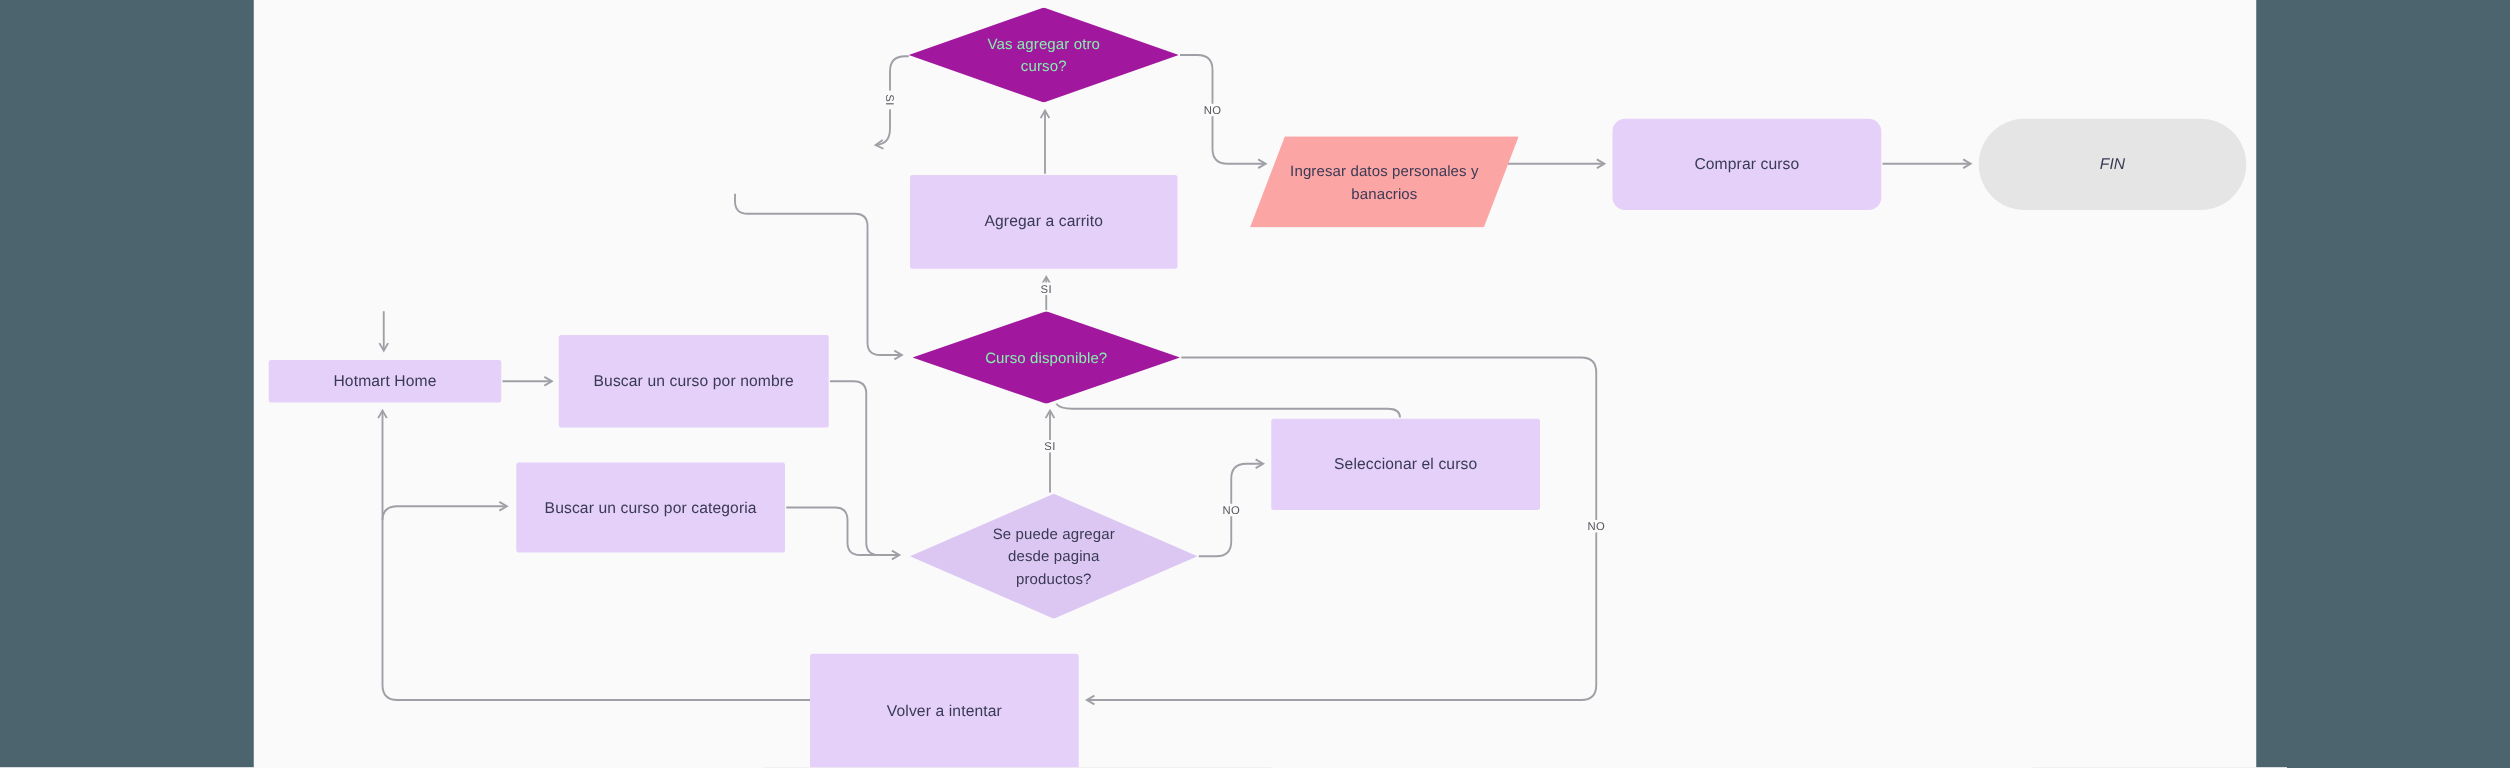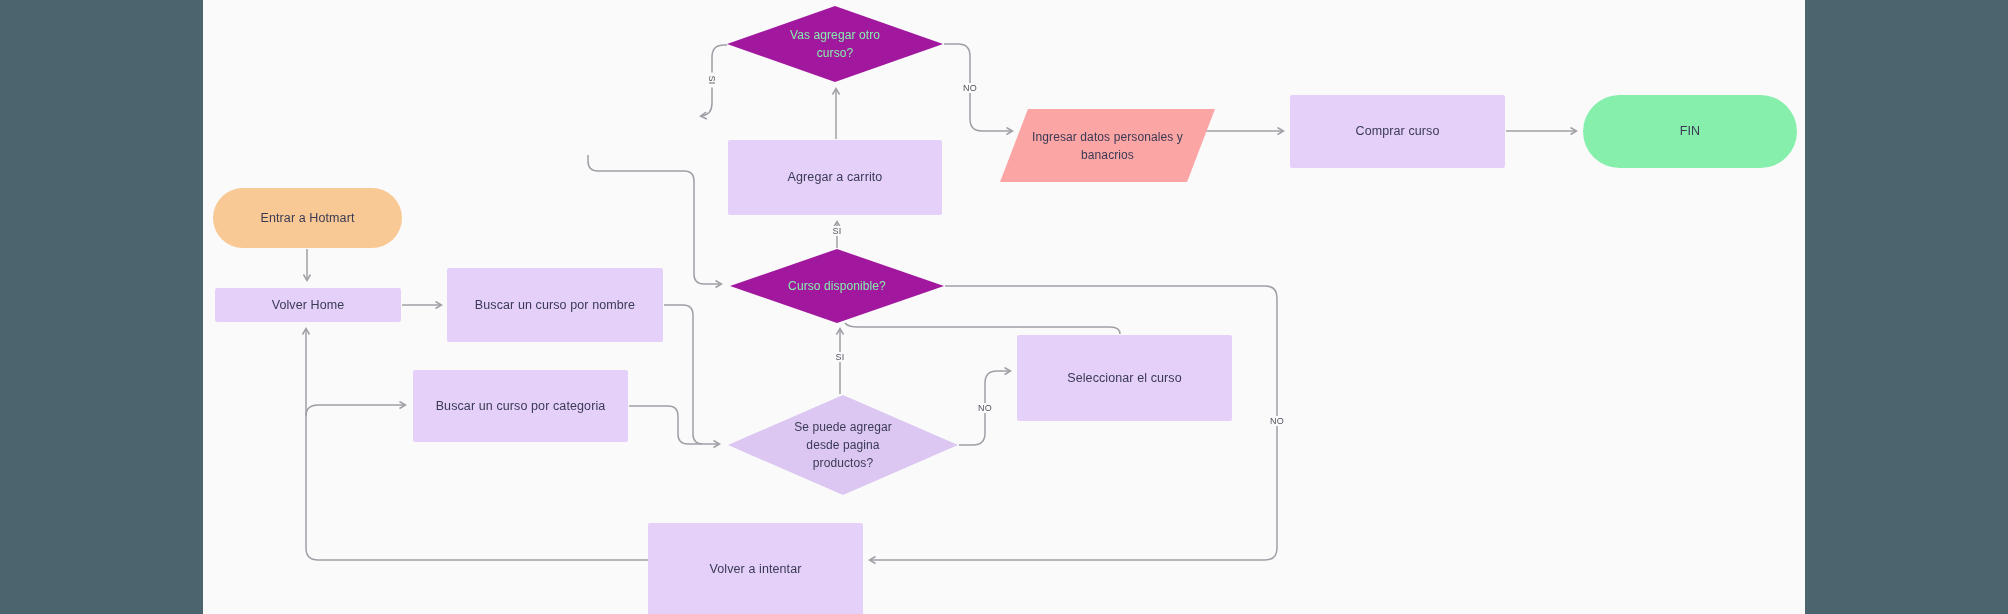--- a/index.html
+++ b/index.html
@@ -21,21 +21,21 @@
 
   .node{
     position:absolute;z-index:2;
     display:flex;align-items:center;justify-content:center;
     text-align:center;
     font-size:12.5px;line-height:1.5;color:#3a3a55;
     letter-spacing:.1px;
   }
   .rect{background:#e4d0f9;border-radius:2px;}
   .pill-start{background:#f9c995;border-radius:30px;}
-  .pill-end{background:#86efac;border-radius:37px;}
+  .pill-end{background:#e5e5e5;border-radius:37px;font-style:italic;}
   .diamond-dark{
     background:#a1189e;color:#86efac;
     clip-path:polygon(50% 0,100% 50%,50% 100%,0 50%);
   }
   .diamond-light{
     background:#dcc7f2;
     clip-path:polygon(50% 0,100% 50%,50% 100%,0 50%);
   }
   .parallelogram{
     background:#fca5a5;
@@ -44,26 +44,26 @@
   }
   .node .txt{display:block;}
 
   
   #n-entrar        {left:213px; top:188px; width:189px; height:60px;}
   #n-pagina-home   {left:215px; top:288px; width:186px; height:34px;}
   #n-buscar-nombre {left:447px; top:268px; width:216px; height:74px;}
   #n-buscar-categoria{left:413px;top:370px; width:215px; height:72px;}
   #n-curso-disponible{left:730px;top:249px; width:214px; height:74px;}
   #n-se-puede      {left:728px; top:395px; width:230px; height:100px;}
-  #n-seleccionar   {left:1017px;top:335px; width:215px; height:86px;}
+  #n-seleccionar   {left:1017px;top:335px; width:215px; height:73px;}
   #n-agregar       {left:728px; top:140px; width:214px; height:75px;}
   #n-vas-agregar   {left:727px; top:6px;   width:216px; height:76px;}
   #n-regresar      {left:482px; top:82px;  width:215px; height:72px;}
   #n-ingresar      {left:1000px;top:95px;  width:215px; height:73px;}
-  #n-comprar       {left:1290px;top:95px;  width:215px; height:73px;}
+  #n-comprar       {left:1290px;top:95px;  width:215px; height:73px;border-radius:10px;}
   #n-fin           {left:1583px;top:95px;  width:214px; height:73px;}
   #n-volver        {left:648px; top:523px; width:215px; height:92px;}
 
   #n-vas-agregar .txt{width:120px;font-size:12px;}
   #n-se-puede .txt{width:124px;font-size:12px;}
   #n-ingresar .txt{width:160px;font-size:12px;}
   #n-curso-disponible{font-size:12px;}
 
   .edge-label{
     position:absolute;z-index:3;
@@ -97,26 +97,23 @@
     <path d="M727,45 L724,45 Q712,45 712,57 L712,103 Q712,115 701,116" marker-end="url(#arr)"></path>
     <path d="M944,44 L958,44 Q970,44 970,56 L970,119 Q970,131 982,131 L1012,131" marker-end="url(#arr)"></path>
     <path d="M1199,131 L1283,131" marker-end="url(#arr)"></path>
     <path d="M1506,131 L1576,131" marker-end="url(#arr)"></path>
     <path d="M945,286 L1265,286 Q1277,286 1277,298 L1277,548 Q1277,560 1265,560 L870,560" marker-end="url(#arr)"></path>
     <path d="M840,394 L840,329" marker-end="url(#arr)"></path>
     <path d="M1120,334 Q1120,327 1110,327 L858,327 Q848,327 845,323"></path>
     <path d="M959,445 L973,445 Q985,445 985,433 L985,383 Q985,371 997,371 L1010,371" marker-end="url(#arr)"></path>
   </svg>
 
-  <div class="node pill-start" id="n-entrar">
-    <span class="txt">Entrar a Hotmart</span>
-  </div>
 
   <div class="node rect" id="n-pagina-home">
-    <span class="txt">Volver Home</span>
+    <span class="txt">Hotmart Home</span>
   </div>
 
   <div class="node rect" id="n-buscar-nombre">
     <span class="txt">Buscar un curso por nombre</span>
   </div>
 
   <div class="node rect" id="n-buscar-categoria">
     <span class="txt">Buscar un curso por categoria</span>
   </div>
 

